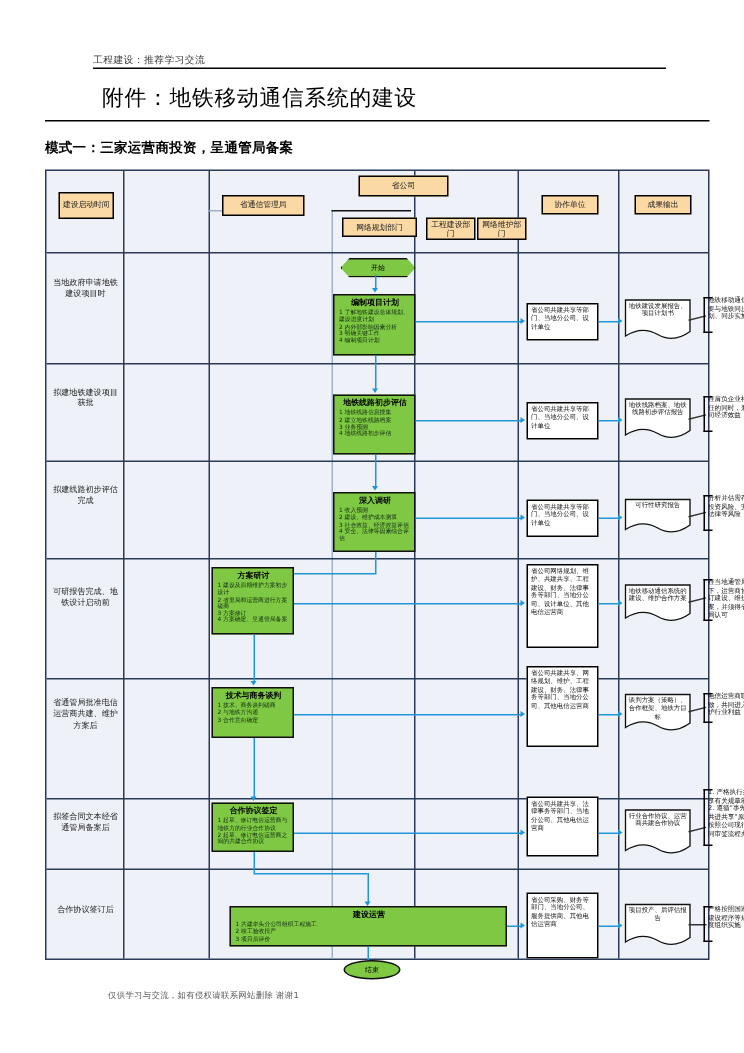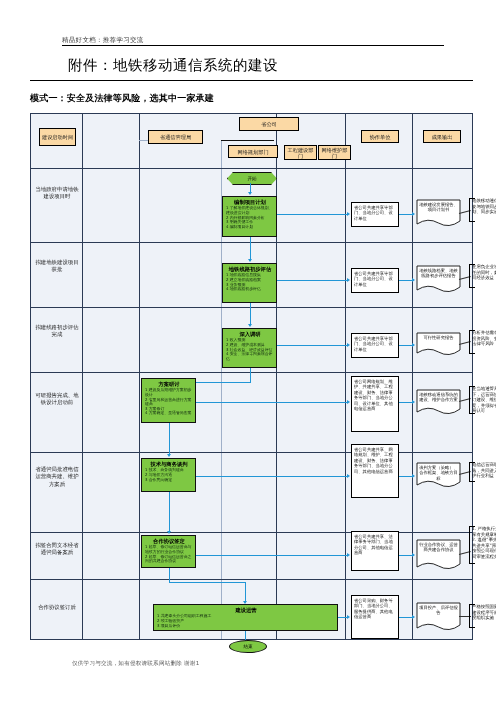--- a/index.html
+++ b/index.html
@@ -93,27 +93,27 @@
   
   .foot{position:absolute;left:72px;top:660px;font-size:5.6px;color:#5a5a5a;
         font-family:"DejaVu Sans",sans-serif;letter-spacing:.2px;}
 </style>
 </head>
 <body>
 
 <div class="page">
 
   <div class="wm">
-    <div class="wm-text">精品好文档：推荐学习交流</div>
+    <div class="wm-text">工程建设：推荐学习交流</div>
     <div class="wm-rule"></div>
   </div>
 
   <div class="title">附件：地铁移动通信系统的建设</div>
   <div class="title-rule"></div>
-  <div class="mode">模式一：安全及法律等风险，选其中一家承建</div>
+  <div class="mode">模式一：三家运营商投资，呈通管局备案</div>
 
   <div class="tbl">
 
     <div class="vline" style="left:51px;"></div>
     <div class="vline" style="left:108px;"></div>
     <div class="vline soft" style="left:190px;top:26px;"></div>
     <div class="vline" style="left:245px;"></div>
     <div class="vline" style="left:314px;"></div>
     <div class="vline" style="left:381px;"></div>
 

